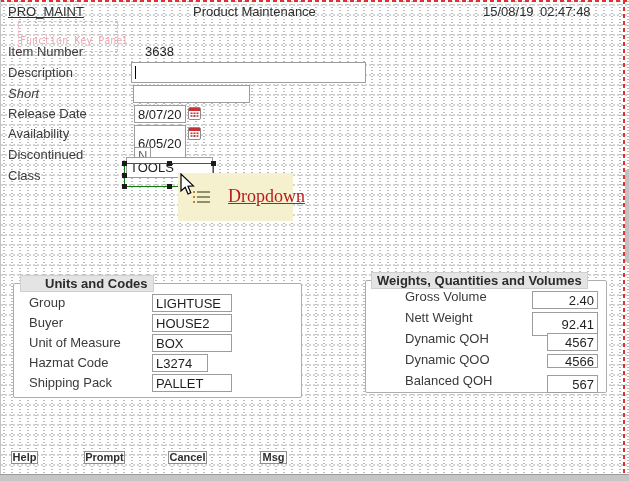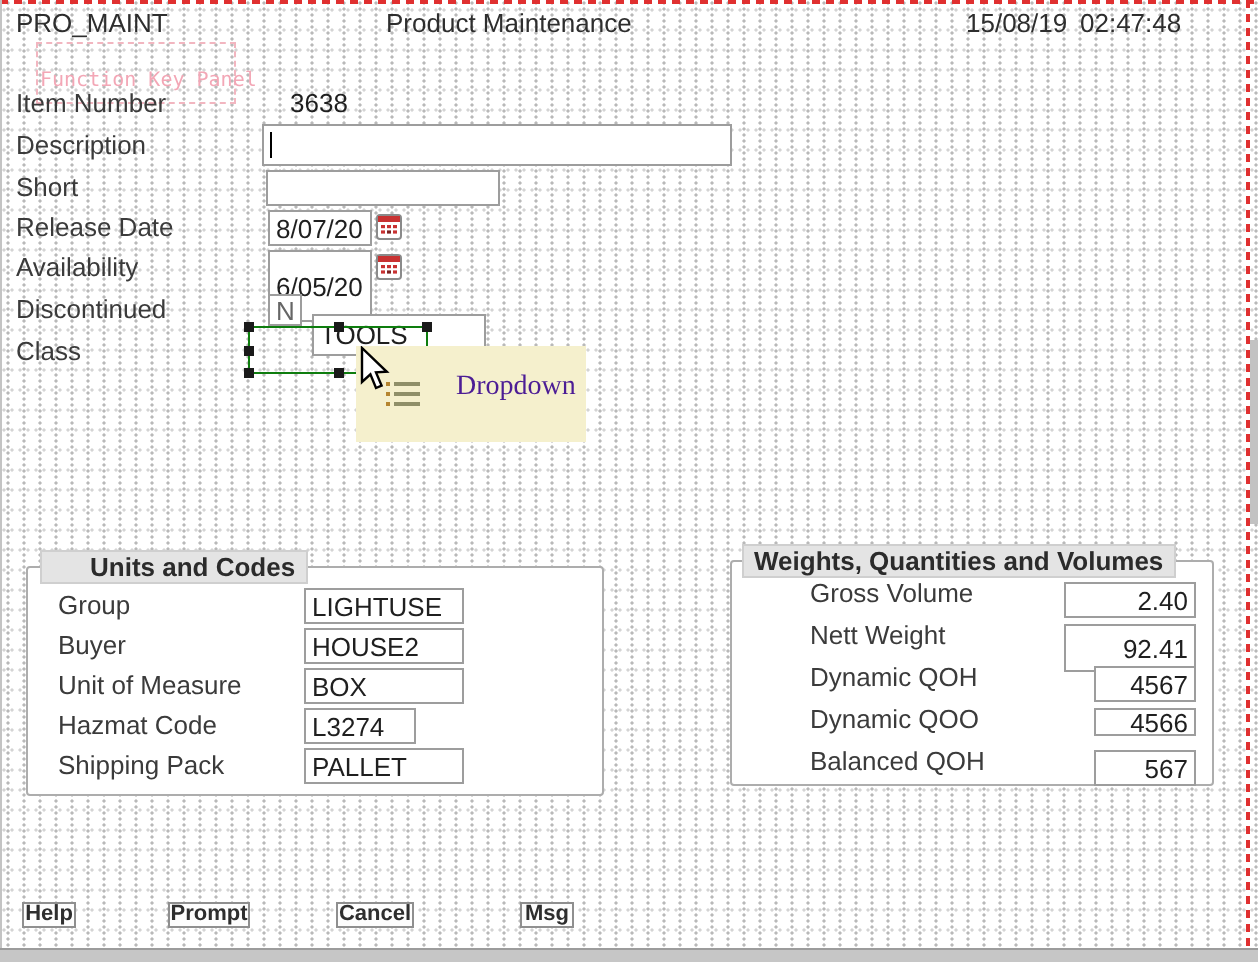--- a/index.html
+++ b/index.html
@@ -49,55 +49,55 @@
   
   .sel-frame{position:absolute;left:124px;top:163px;width:90px;height:24px;
     border:1px solid #0e7d0e;box-sizing:border-box;}
   .handle{position:absolute;width:5px;height:5px;background:#1a1a1a;}
   .h-tl{left:-3px;top:-3px;} .h-tm{left:50%;margin-left:-2px;top:-3px;} .h-tr{right:-3px;top:-3px;}
   .h-ml{left:-3px;top:50%;margin-top:-2px;} .h-mr{right:-3px;top:50%;margin-top:-2px;}
   .h-bl{left:-3px;bottom:-3px;} .h-bm{left:50%;margin-left:-2px;bottom:-3px;} .h-br{right:-3px;bottom:-3px;}
   
   .ghost{position:absolute;left:178px;top:173px;width:115px;height:48px;background:#f5f0cd;}
   .ghost-label{position:absolute;left:50px;top:13px;font-family:"Liberation Serif",serif;
-    font-size:14px;color:#4c1d95;}
+    font-size:18px;color:#b91c1c;text-decoration:underline;}
   .ghost-icon{position:absolute;left:15px;top:17px;}
   .cursor{position:absolute;left:180px;top:173px;}
   .cal{position:absolute;width:13px;height:13px;cursor:pointer;}
 </style>
 </head>
 <body>
 
 <div class="canvas">
 
   <div class="edge-top"></div>
   <div class="edge-right"></div>
   <div class="edge-left"></div>
   <div class="bottom-bar"></div>
   <div class="v-thumb"></div>
 
-  <div class="hdr" style="left:8px;top:4px;">PRO_MAINT</div>
+  <div class="hdr" style="left:8px;top:4px;text-decoration:underline;">PRO_MAINT</div>
   <div class="hdr" style="left:193px;top:4px;">Product Maintenance</div>
   <div class="hdr" style="left:483px;top:4px;">15/08/19</div>
   <div class="hdr" style="left:540px;top:4px;">02:47:48</div>
 
   <div class="fkp">
     <div class="fkp-text">Function Key Panel</div>
   </div>
 
   <div class="lbl" style="left:8px;top:44px;">Item Number</div>
   <div class="val" style="left:145px;top:44px;">3638</div>
 
   <div class="lbl" style="left:8px;top:65px;">Description</div>
   <div class="inp" style="left:131px;top:62px;width:235px;height:21px;">
     <span class="caret"></span>
     <span></span>
   </div>
 
-  <div class="lbl" style="left:8px;top:86px;">Short</div>
+  <div class="lbl" style="left:8px;top:86px;font-style:italic;">Short</div>
   <div class="inp" style="left:133px;top:85px;width:117px;height:18px;">
     <span></span>
   </div>
 
   <div class="lbl" style="left:8px;top:106px;">Release Date</div>
   <div class="inp" style="left:134px;top:105px;width:52px;height:18px;">
     <span>8/07/20</span>
   </div>
   <svg class="cal" style="left:188px;top:107px;" viewBox="0 0 13 13">
     <rect x="0.5" y="0.5" width="12" height="12" rx="1.5" fill="#fff" stroke="#8a8a8a"></rect>
@@ -124,21 +124,21 @@
       <rect x="5.5" y="8.2" width="2" height="1.6" fill="#7a2020"></rect>
       <rect x="8.5" y="8.2" width="2" height="1.6" fill="#c83232"></rect>
   </svg>
 
   <div class="lbl" style="left:8px;top:147px;">Discontinued</div>
   <div class="inp" style="left:134px;top:147px;width:17px;height:16px;color:#666;">
     <span>N</span>
   </div>
 
   <div class="lbl" style="left:8px;top:168px;">Class</div>
-  <div class="inp" style="left:126px;top:157px;width:87px;height:21px;margin-left:30px;">
+  <div class="inp" style="left:126px;top:157px;width:87px;height:21px;">
     <span>TOOLS</span>
   </div>
 
   <div class="sel-frame">
     <span class="handle h-tl"></span>
     <span class="handle h-tm"></span>
     <span class="handle h-tr"></span>
     <span class="handle h-ml"></span>
     <span class="handle h-mr"></span>
     <span class="handle h-bl"></span>

